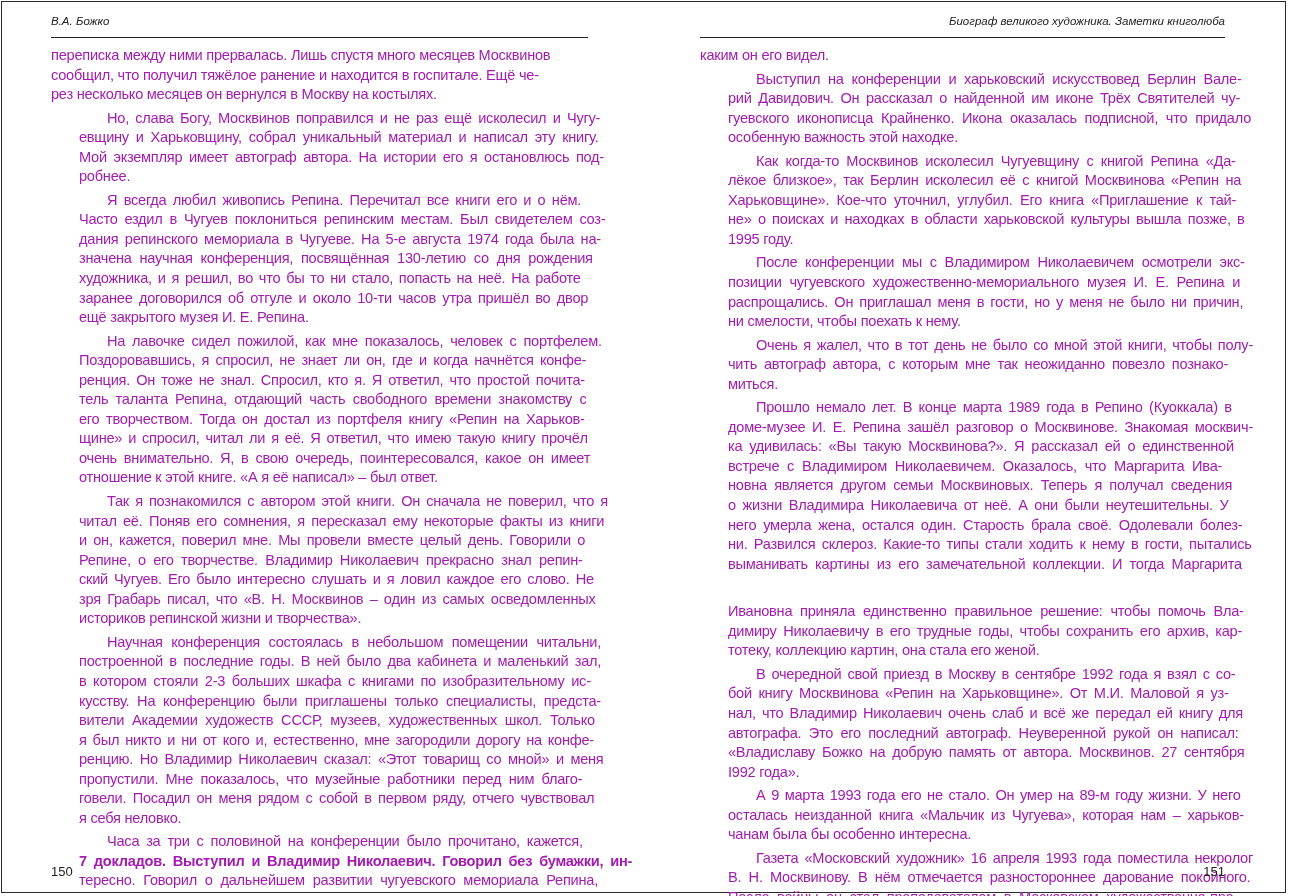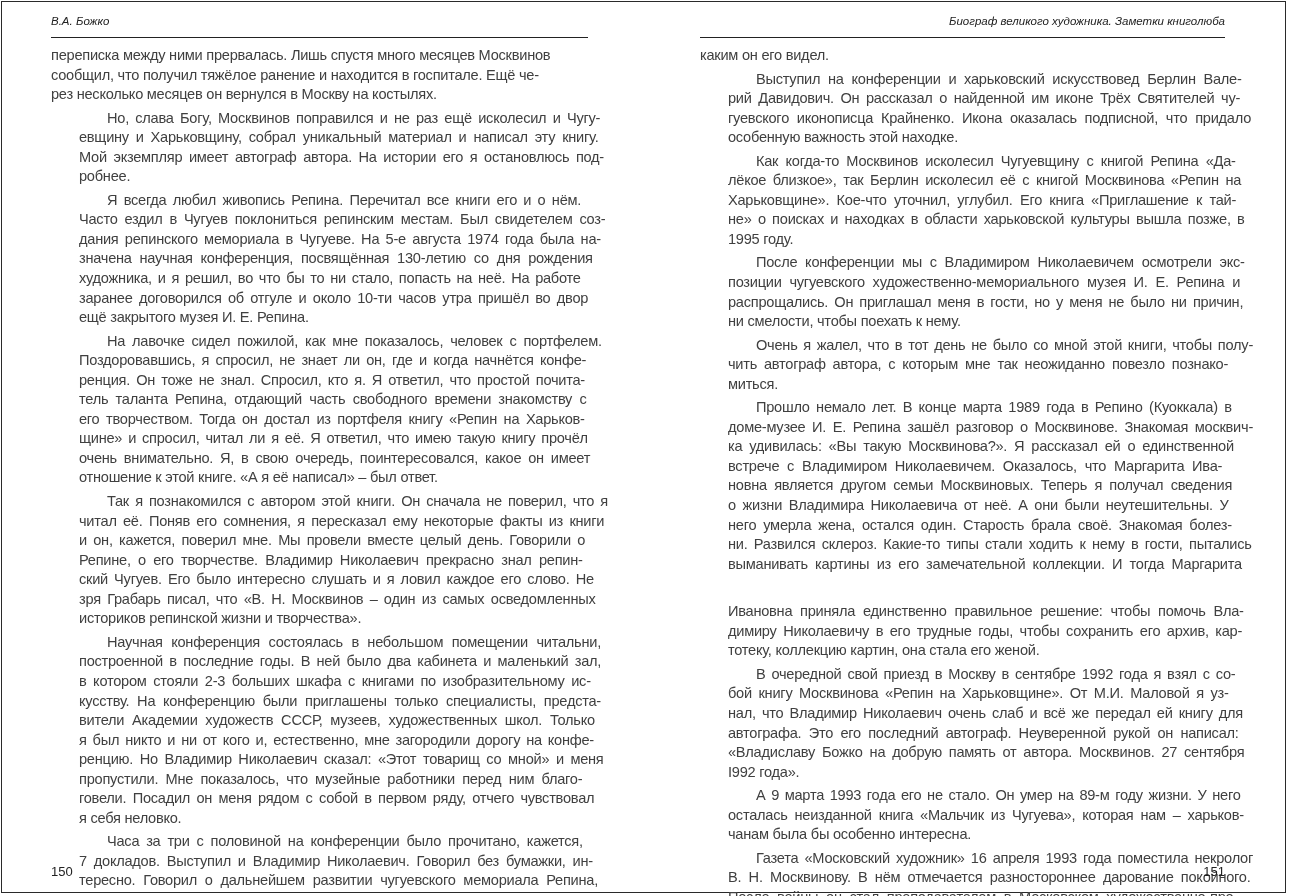--- a/index.html
+++ b/index.html
@@ -17,21 +17,21 @@
     font-size: 11.5px; color: #222; letter-spacing: 0;
   }
   .page.right .running-head { text-align: right; }
   .head-rule {
     position: absolute; top: 35px; left: 0; right: 0; height: 0;
     border-top: 1px solid #222;
   }
   .body-text {
     position: absolute; top: 44px; left: 0; right: 0;
     font-family: "Liberation Sans", sans-serif;
-    font-size: 14.6px; line-height: 19.55px; color: #404040;
+    font-size: 14.6px; line-height: 19.55px; color: #a21caf;
     text-align: justify; hyphens: manual;
     letter-spacing: -0.25px; word-spacing: 0px;
     transform-origin: 0 0;
   }
   .body-text p { margin: 0 0 4px 0; text-indent: 28px; }
   .body-text p.cont { text-indent: 0; }
   .line { display: block; text-align: justify; text-align-last: justify; white-space: nowrap; }
   .line.last { text-align-last: left; }
   .folio {
     position: absolute; top: 862px;
@@ -94,21 +94,21 @@
           <span class="line" style="padding-left: 0px; white-space: nowrap; word-spacing: 4px; text-align: left; text-align-last: left;">кусству. На конференцию были приглашены только специалисты, предста-</span>
           <span class="line" style="padding-left: 0px; white-space: nowrap; word-spacing: 4px; text-align: left; text-align-last: left;">вители Академии художеств СССР, музеев, художественных школ. Только</span>
           <span class="line" style="padding-left: 0px; white-space: nowrap; word-spacing: 2.15385px; text-align: left; text-align-last: left;">я был никто и ни от кого и, естественно, мне загородили дорогу на конфе-</span>
           <span class="line" style="padding-left: 0px; white-space: nowrap; word-spacing: 2.8px; text-align: left; text-align-last: left;">ренцию. Но Владимир Николаевич сказал: «Этот товарищ со мной» и меня</span>
           <span class="line" style="padding-left: 0px; white-space: nowrap; word-spacing: 3.5px; text-align: left; text-align-last: left;">пропустили. Мне показалось, что музейные работники перед ним благо-</span>
           <span class="line" style="padding-left: 0px; white-space: nowrap; word-spacing: 2.54545px; text-align: left; text-align-last: left;">говели. Посадил он меня рядом с собой в первом ряду, отчего чувствовал</span>
           <span class="line last" style="padding-left: 0px; white-space: nowrap; text-align: center; text-align-last: left;">я себя неловко.</span>
         </p>
         <p>
           <span class="line" style="padding-left: 28px; white-space: nowrap; word-spacing: 3.11111px; text-align: left; text-align-last: left;">Часа за три с половиной на конференции было прочитано, кажется,</span>
-          <span class="line" style="padding-left: 0px; white-space: nowrap; word-spacing: 3.11111px; text-align: right; text-align-last: left;">7 докладов. Выступил и Владимир Николаевич. Говорил без бумажки, ин-</span>
+          <span class="line" style="padding-left: 0px; white-space: nowrap; word-spacing: 3.11111px; text-align: right; text-align-last: left; font-weight: bold;">7 докладов. Выступил и Владимир Николаевич. Говорил без бумажки, ин-</span>
           <span class="line" style="padding-left: 0px; white-space: nowrap; word-spacing: 4px; text-align: left; text-align-last: left;">тересно. Говорил о дальнейшем развитии чугуевского мемориала Репина,</span>
         </p>
       </div>
     <div class="folio">150</div>
   </div>
   <div class="page right">
     <div class="running-head">Биограф великого художника. Заметки книголюба</div>
     <div class="head-rule"></div>
     <div class="body-text">
         <p class="cont">
@@ -138,21 +138,21 @@
           <span class="line" style="padding-left: 0px; white-space: nowrap; word-spacing: 3.11111px; text-align: left; text-align-last: left;">чить автограф автора, с которым мне так неожиданно повезло познако-</span>
           <span class="line last" style="padding-left: 0px; white-space: nowrap; text-align: left; text-align-last: left;">миться.</span>
         </p>
         <p>
           <span class="line" style="padding-left: 28px; white-space: nowrap; word-spacing: 2.54545px; text-align: left; text-align-last: left;">Прошло немало лет. В конце марта 1989 года в Репино (Куоккала) в</span>
           <span class="line" style="padding-left: 0px; white-space: nowrap; word-spacing: 2.83333px; text-align: left; text-align-last: left;">доме-музее И. Е. Репина зашёл разговор о Москвинове. Знакомая москвич-</span>
           <span class="line" style="padding-left: 0px; white-space: nowrap; word-spacing: 3.11111px; text-align: left; text-align-last: left;">ка удивилась: «Вы такую Москвинова?». Я рассказал ей о единственной</span>
           <span class="line" style="padding-left: 0px; white-space: nowrap; word-spacing: 4px; text-align: left; text-align-last: left;">встрече с Владимиром Николаевичем. Оказалось, что Маргарита Ива-</span>
           <span class="line" style="padding-left: 0px; white-space: nowrap; word-spacing: 3.5px; text-align: left; text-align-last: left;">новна является другом семьи Москвиновых. Теперь я получал сведения</span>
           <span class="line" style="padding-left: 0px; white-space: nowrap; word-spacing: 2.8px; text-align: left; text-align-last: left;">о жизни Владимира Николаевича от неё. А они были неутешительны. У</span>
-          <span class="line" style="padding-left: 0px; white-space: nowrap; word-spacing: 3.11111px; text-align: left; text-align-last: left;">него умерла жена, остался один. Старость брала своё. Знакомая болез-</span>
+          <span class="line" style="padding-left: 0px; white-space: nowrap; word-spacing: 3.11111px; text-align: left; text-align-last: left;">него умерла жена, остался один. Старость брала своё. Одолевали болез-</span>
           <span class="line" style="padding-left: 0px; white-space: nowrap; word-spacing: 2.54545px; text-align: left; text-align-last: left;">ни. Развился склероз. Какие-то типы стали ходить к нему в гости, пытались</span>
           <span class="line" style="padding-left: 0px; white-space: nowrap; word-spacing: 3.5px; text-align: left; text-align-last: left;">выманивать картины из его замечательной коллекции. И тогда Маргарита</span>
           <span class="line" style="padding-left: 0px; white-space: nowrap; word-spacing: 4px; text-align: left; text-align-last: left; margin-top: 28px;">Ивановна приняла единственно правильное решение: чтобы помочь Вла-</span>
           <span class="line" style="padding-left: 0px; white-space: nowrap; word-spacing: 2.8px; text-align: left; text-align-last: left;">димиру Николаевичу в его трудные годы, чтобы сохранить его архив, кар-</span>
           <span class="line last" style="padding-left: 0px; white-space: nowrap; text-align: left; text-align-last: left;">тотеку, коллекцию картин, она стала его женой.</span>
         </p>
         <p>
           <span class="line" style="padding-left: 28px; white-space: nowrap; word-spacing: 2.15385px; text-align: left; text-align-last: left;">В очередной свой приезд в Москву в сентябре 1992 года я взял с со-</span>
           <span class="line" style="padding-left: 0px; white-space: nowrap; word-spacing: 2.8px; text-align: left; text-align-last: left;">бой книгу Москвинова «Репин на Харьковщине». От М.И. Маловой я уз-</span>
           <span class="line" style="padding-left: 0px; white-space: nowrap; word-spacing: 2.33333px; text-align: left; text-align-last: left;">нал, что Владимир Николаевич очень слаб и всё же передал ей книгу для</span>

